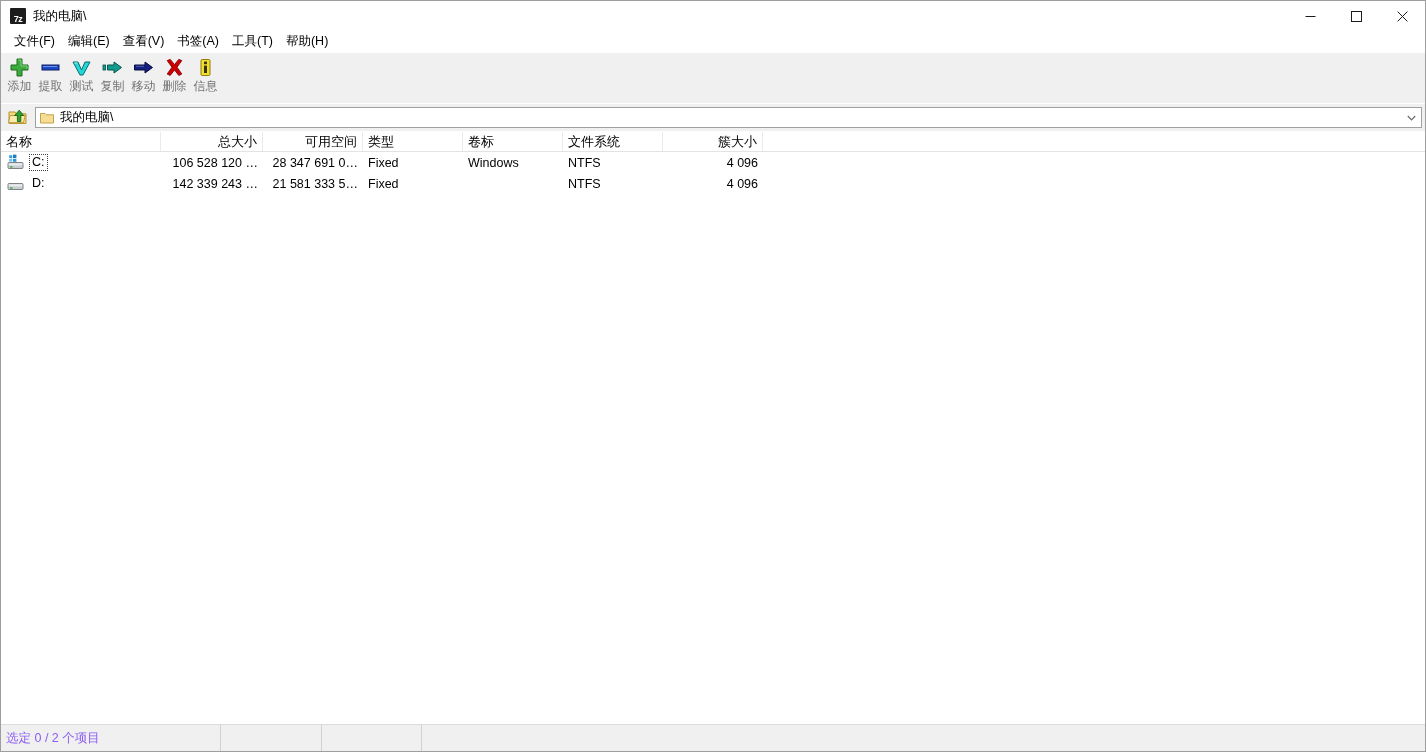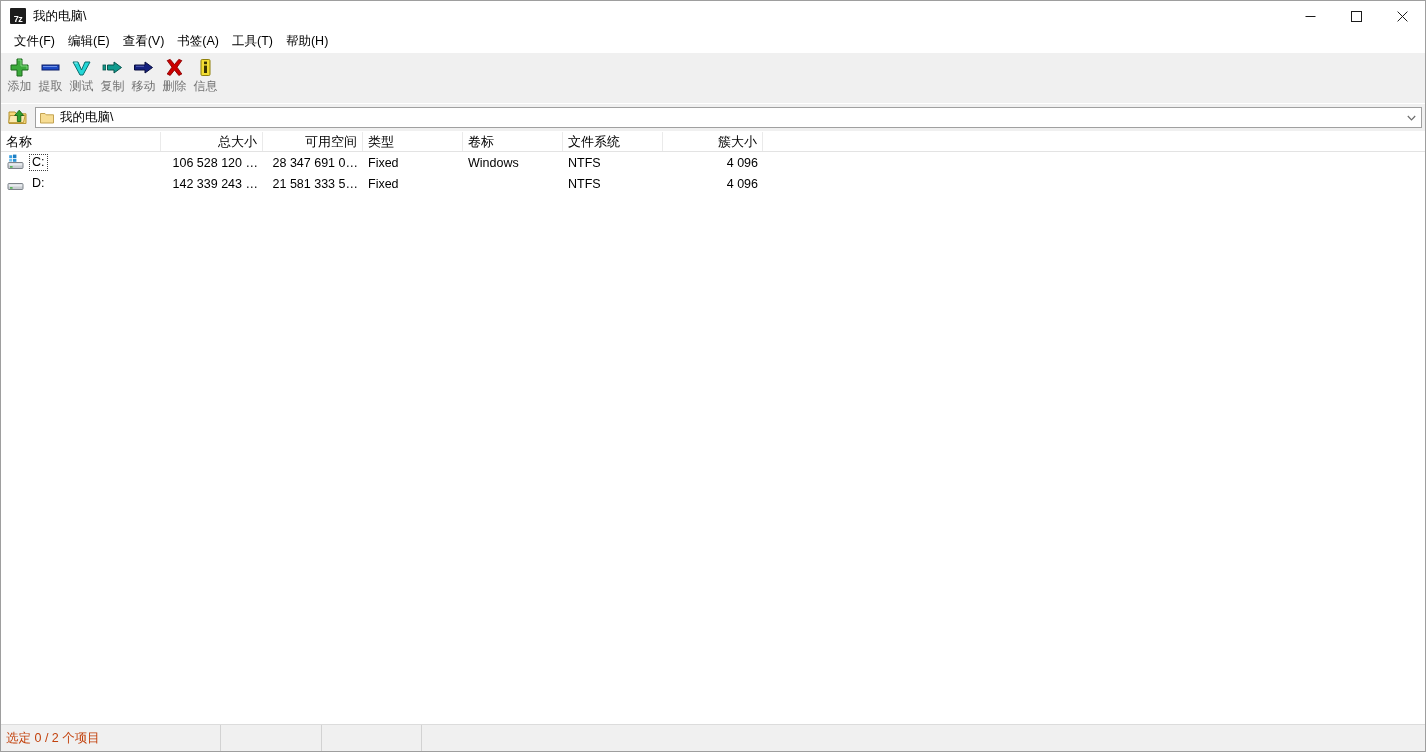--- a/index.html
+++ b/index.html
@@ -272,21 +272,21 @@
     display: flex;
     align-items: stretch;
     box-sizing: border-box;
   }
   .sb-panel {
     height: 100%;
     display: flex;
     align-items: center;
     padding-left: 5px;
     font-size: 12.5px;
-    color: #c2410c;
+    color: #8b5cf6;
     box-sizing: border-box;
     border-right: 1px solid #d2d2d2;
     white-space: nowrap;
   }
   .sb-panel:last-child { border-right: none; }
 </style>
 </head>
 <body>
 
 <div id="app">

